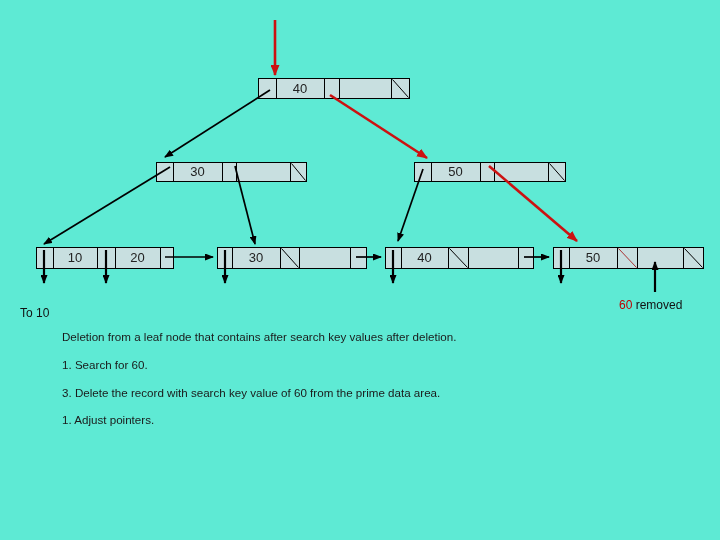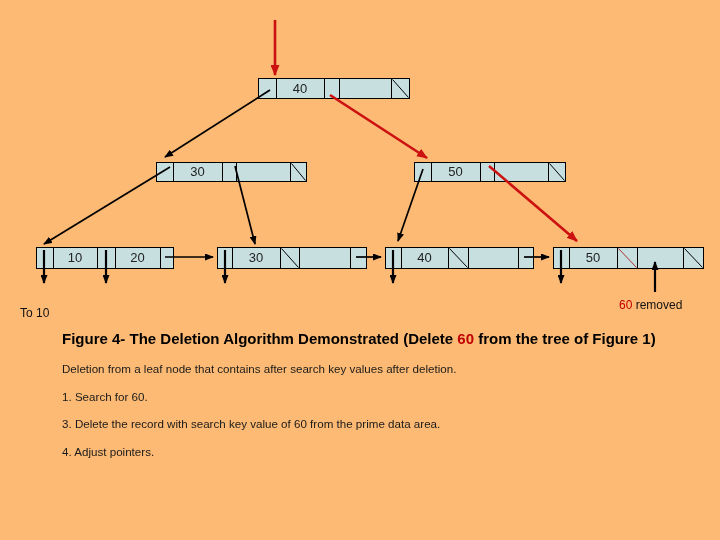--- a/index.html
+++ b/index.html
@@ -1,16 +1,16 @@
 <!DOCTYPE html>
 <html><head>
 <meta charset="utf-8">
 <style>
   html,body{margin:0;padding:0;background:#ffffff;}
-  .stage{position:relative;width:720px;height:540px;background:#fdba74;overflow:hidden;
+  .stage{position:relative;width:720px;height:540px;background:#5eead4;overflow:hidden;
          font-family:"Liberation Sans",sans-serif;}
   #diagram{position:absolute;left:0;top:0;}
   #diagram text{font-family:"Liberation Sans",sans-serif;fill:#222;}
   .lbl{position:absolute;font-size:12px;color:#111;white-space:nowrap;}
   .to10{left:20px;top:306px;}
   .removed{left:619px;top:273px;margin-top:25px;}
   .red{color:#c00000;}
   .textblock{position:absolute;left:62px;top:330px;width:630px;}
   .caption{font-size:15px;font-weight:bold;color:#000;line-height:1.25;margin:0 0 13px 0;
            max-width:622px;}
@@ -111,19 +111,18 @@
       <line x1="393" y1="250" x2="393" y2="283" stroke="#000000" stroke-width="2.2" marker-end="url(#ah-black)"></line>
       <line x1="561" y1="250" x2="561" y2="283" stroke="#000000" stroke-width="2.2" marker-end="url(#ah-black)"></line>
       <line x1="655" y1="292" x2="655" y2="262" stroke="#000000" stroke-width="2.2" marker-end="url(#ah-black)"></line>
     </svg>
 
   <div class="lbl to10">To 10</div>
 
   <div class="lbl removed"><span class="red">60</span> <span>removed</span></div>
 
   <div class="textblock">
-    <p class="caption"><span>Figure 4- The Deletion Algorithm Demonstrated (Delete </span><span class="red">60</span><span> from the tree of Figure 1)</span></p>
     <p class="bodyline">Deletion from a leaf node that contains after search key values after deletion.</p>
     <p class="bodyline">1. Search for 60.</p>
     <p class="bodyline">3. Delete the record with search key value of 60 from the prime data area.</p>
-    <p class="bodyline">4. Adjust pointers.</p>
+    <p class="bodyline">1. Adjust pointers.</p>
   </div>
 </div>
 
 </body></html>

